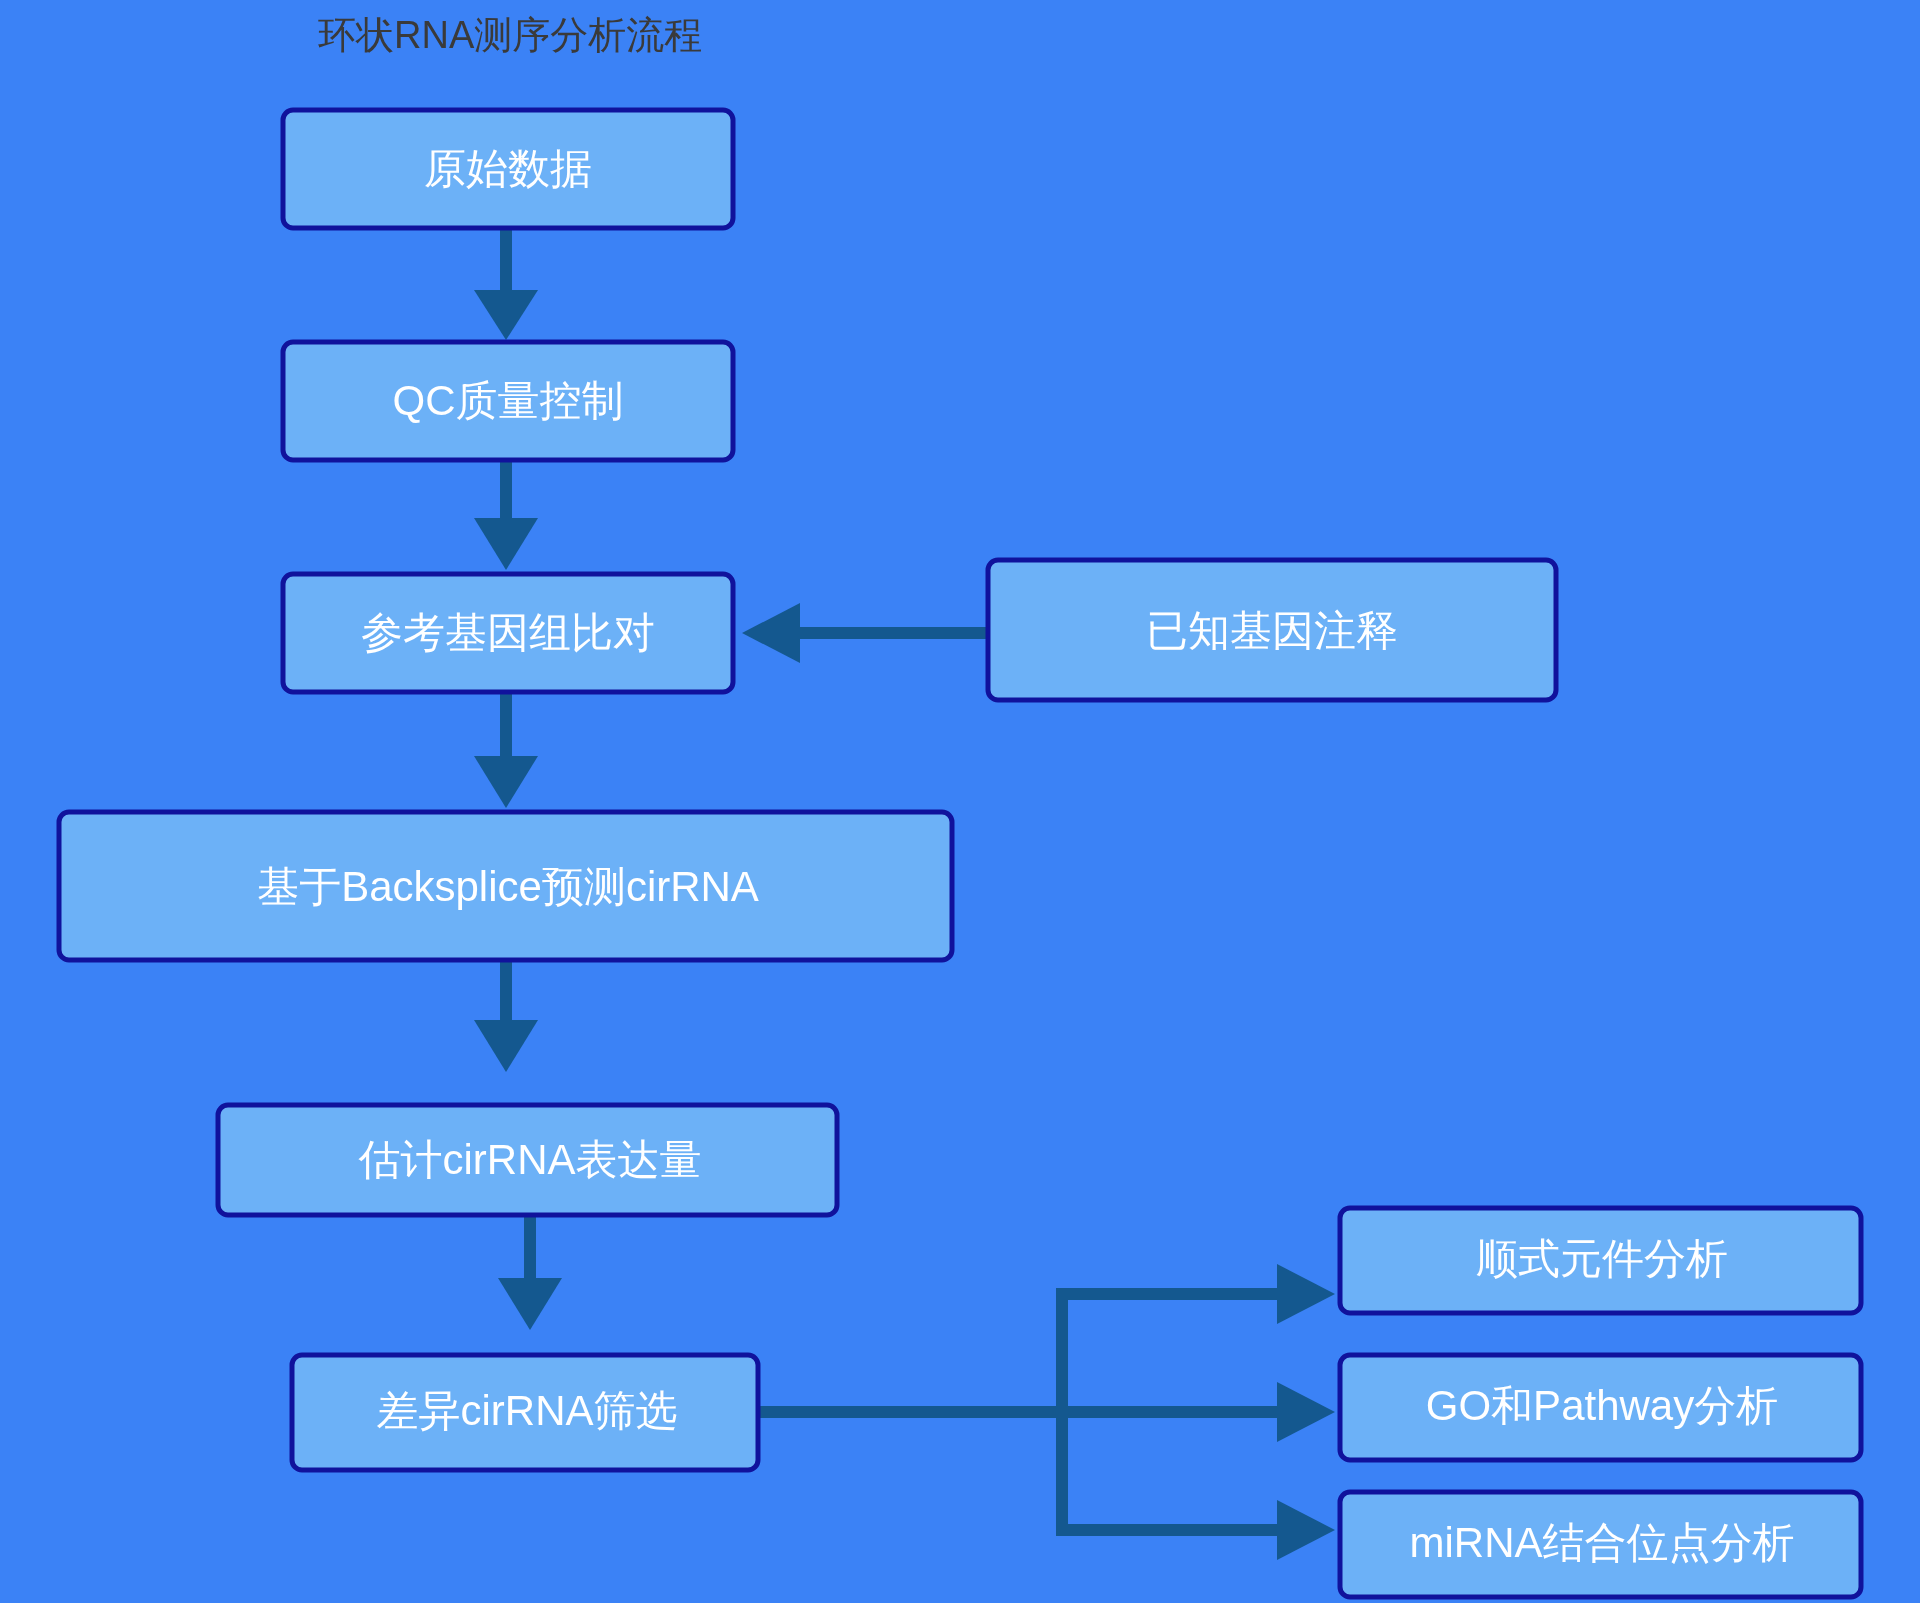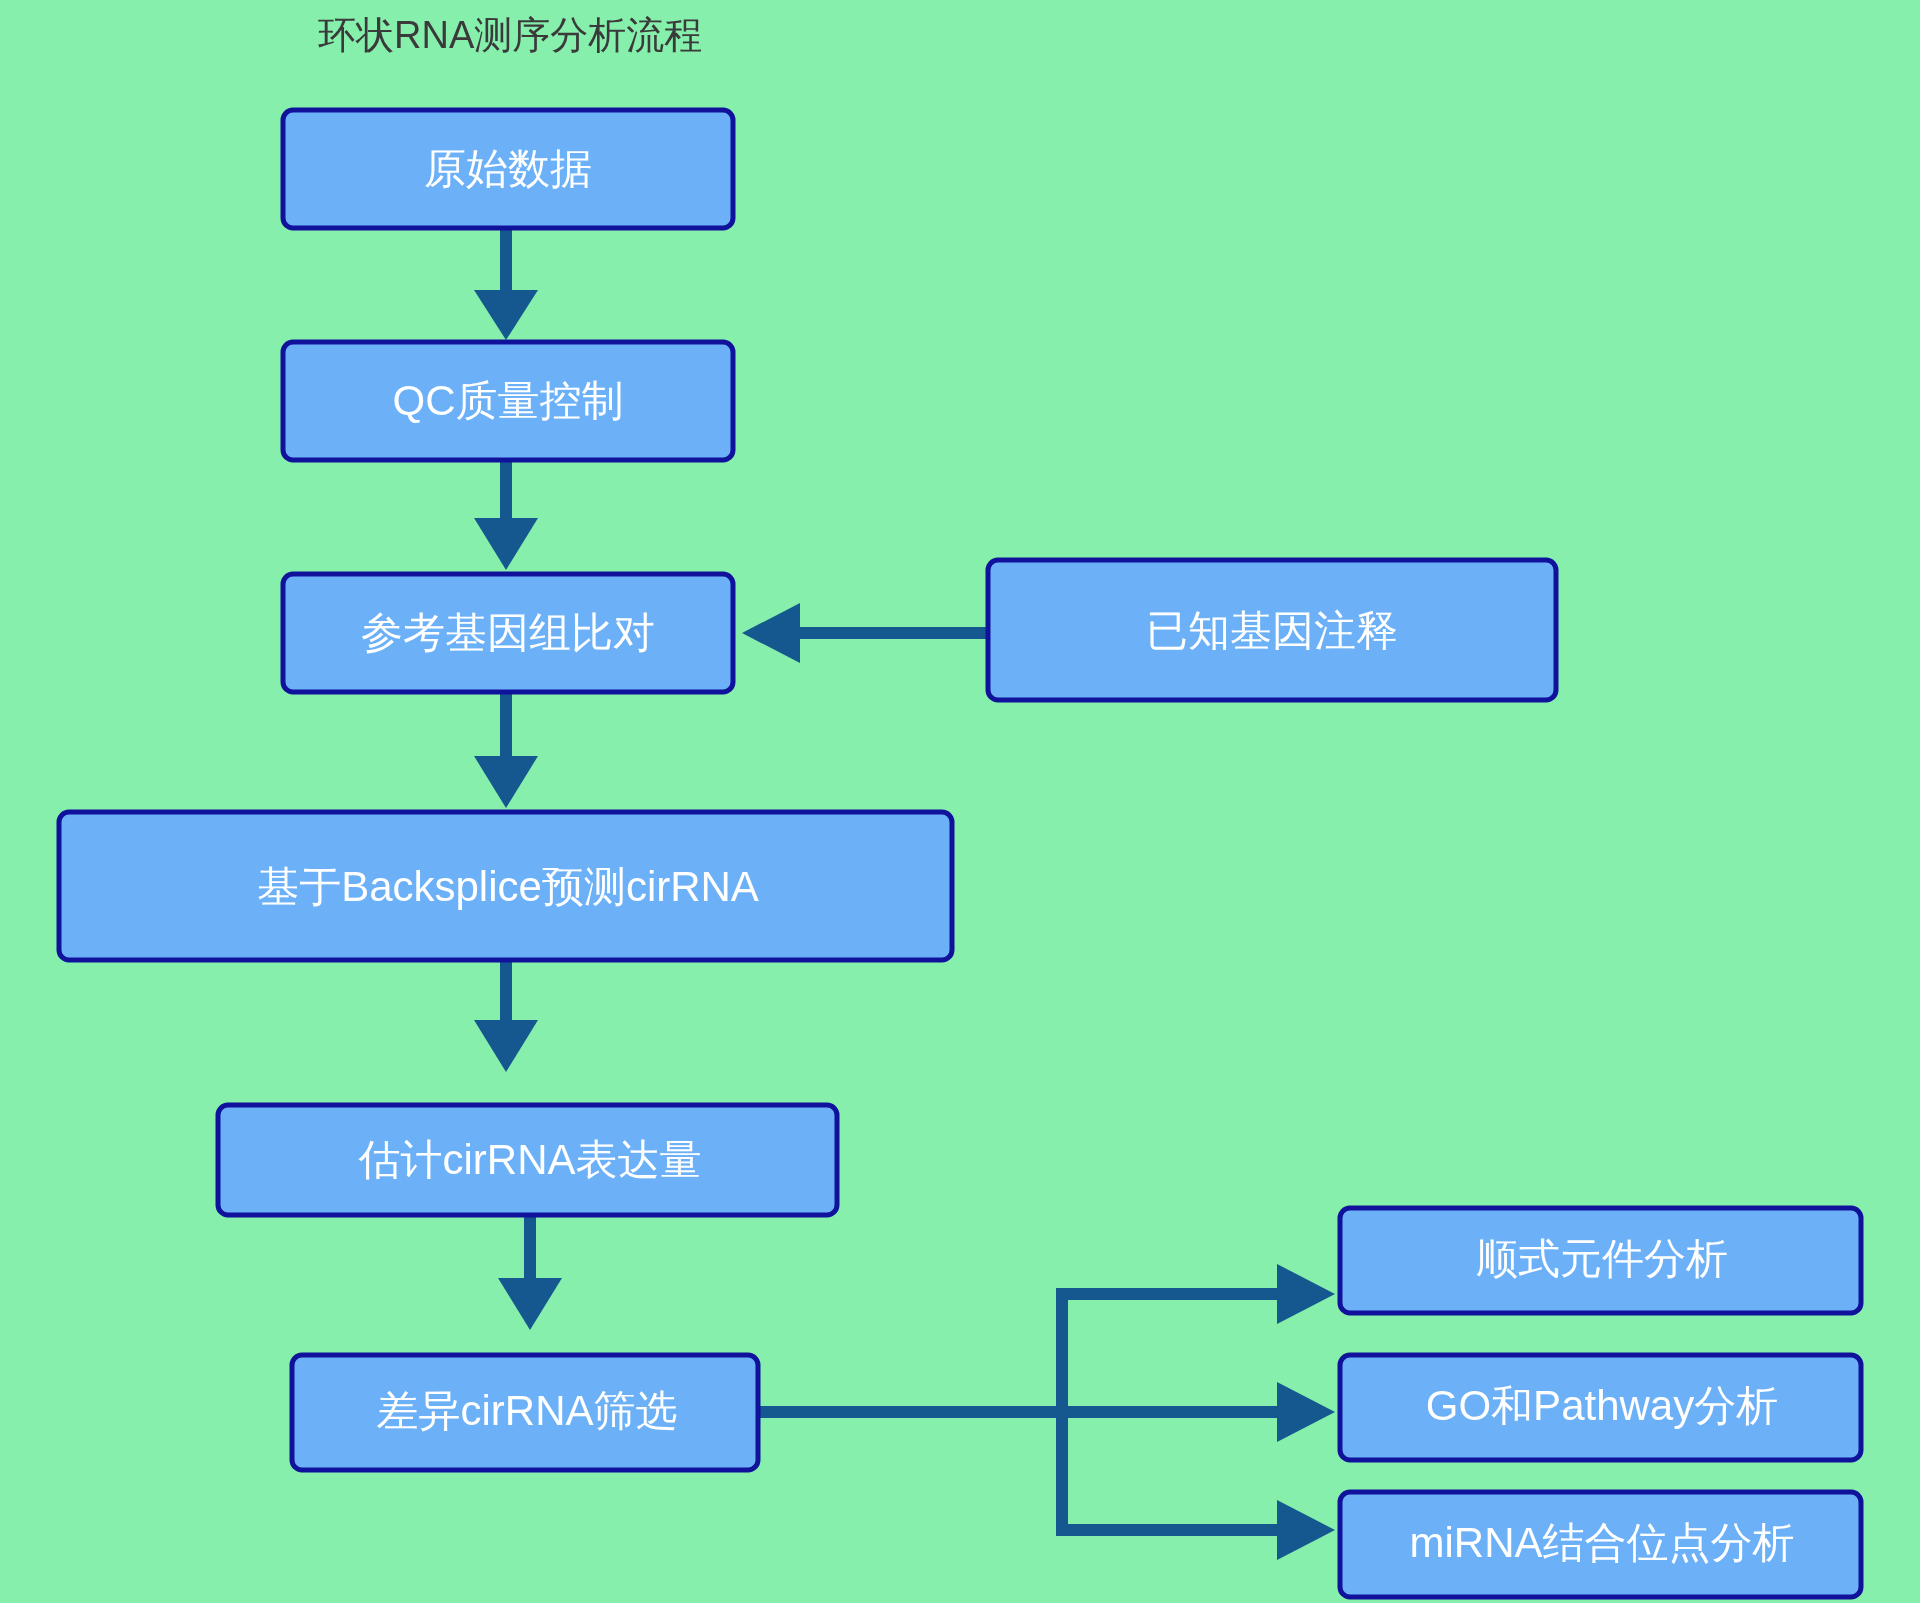--- a/index.html
+++ b/index.html
@@ -10,21 +10,21 @@
   body {
     width: 1920px;
     height: 1603px;
     font-family: "Liberation Sans", "DejaVu Sans", sans-serif;
     overflow: hidden;
   }
   #flow-root {
     position: relative;
     width: 1920px;
     height: 1603px;
-    background: #86efac;
+    background: #3b82f6;
   }
   svg.flow-canvas {
     position: absolute;
     top: 0;
     left: 0;
     width: 1920px;
     height: 1603px;
     display: block;
   }
   .node-rect {

